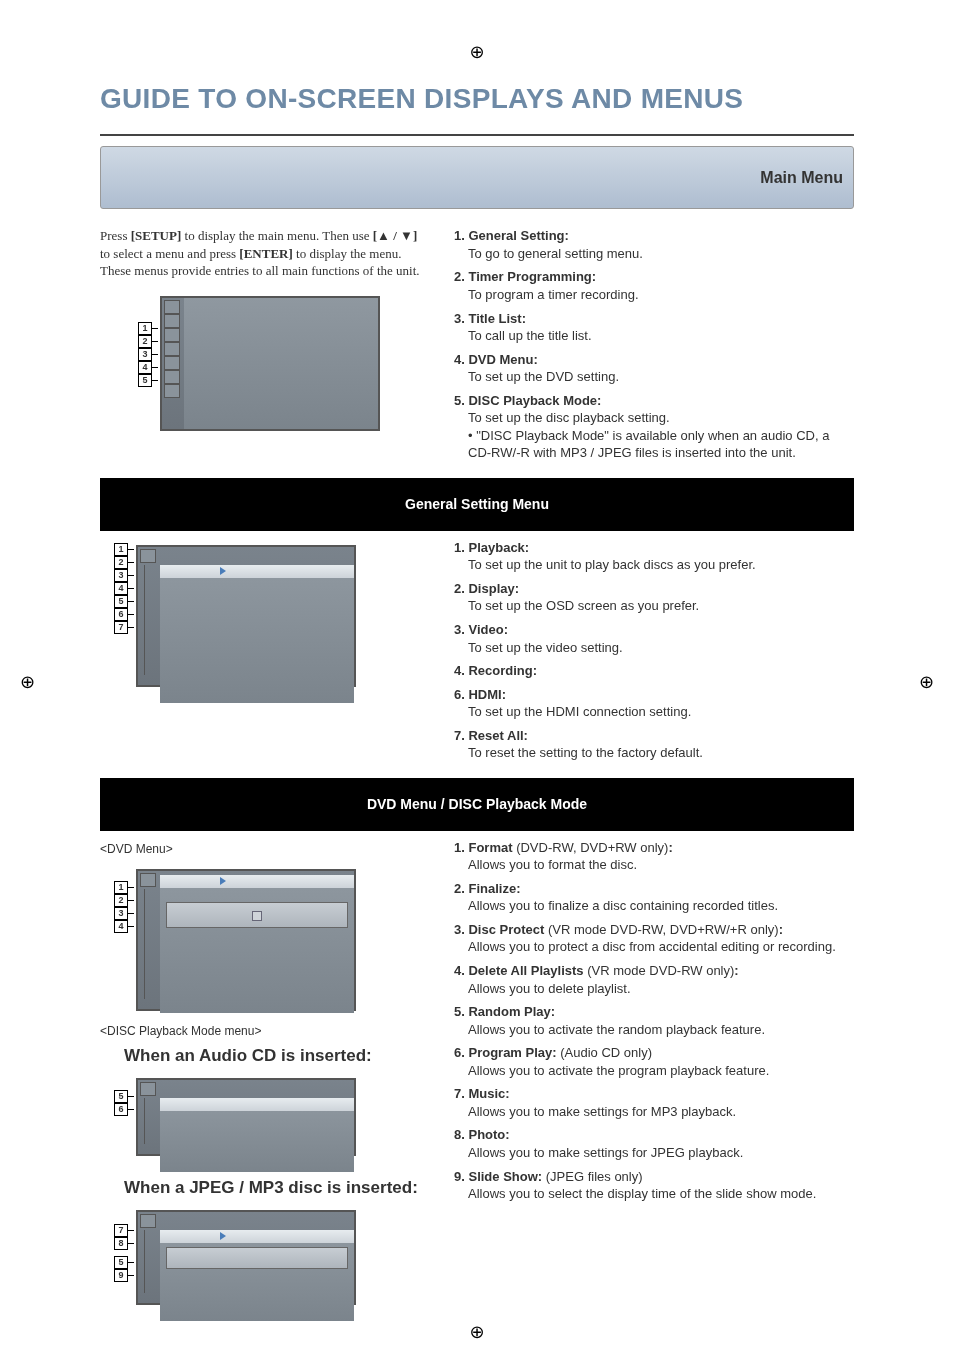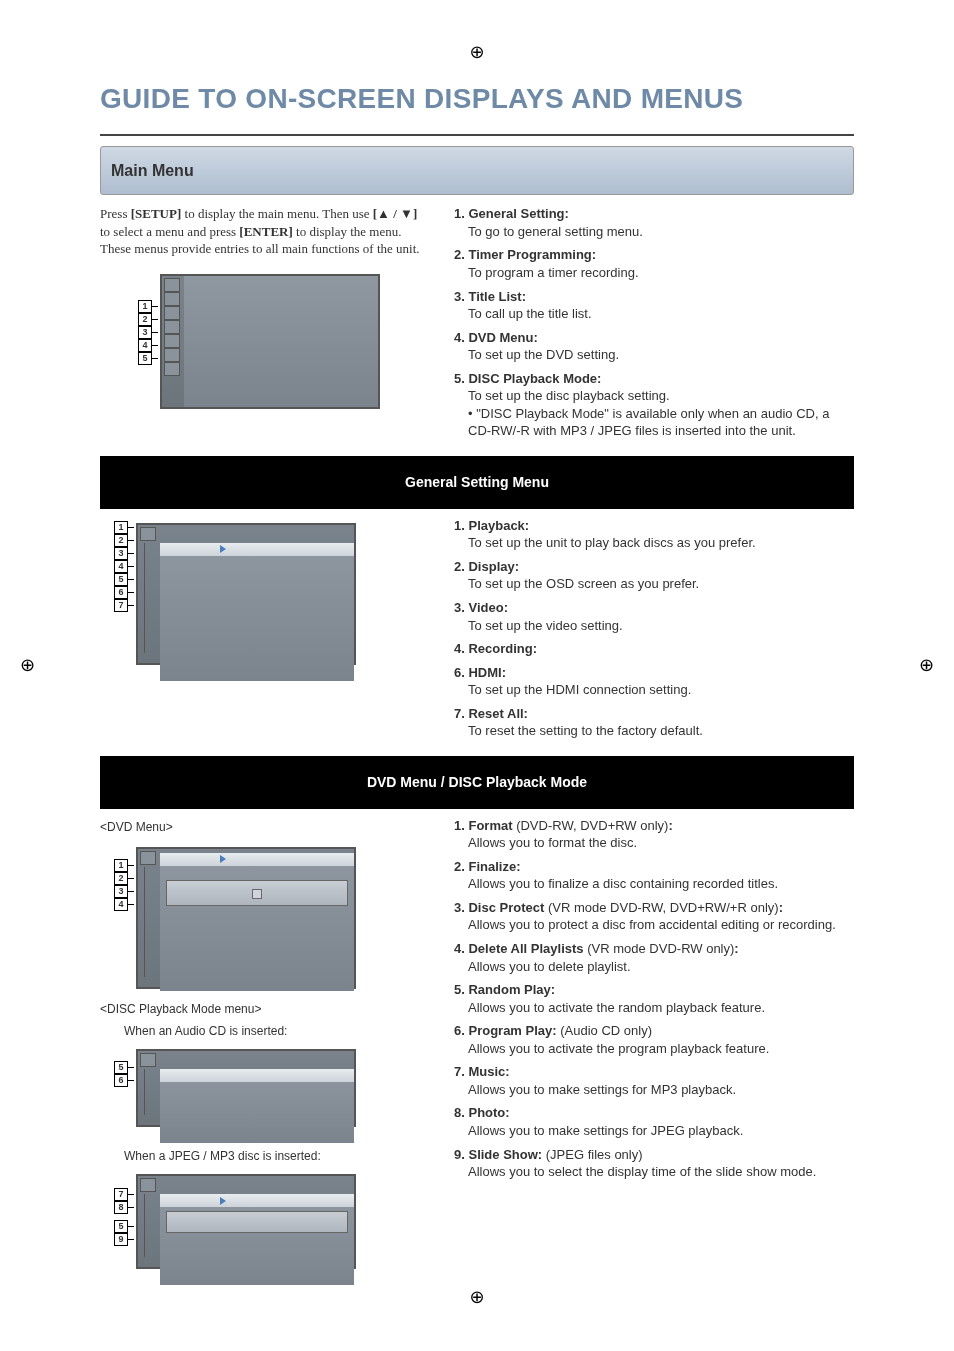--- a/index.html
+++ b/index.html
@@ -32,24 +32,25 @@
     font-weight: 700;
     margin: 0 0 10px 0;
     border-bottom: 2px solid #444;
     padding-bottom: 16px;
     letter-spacing: 0.3px;
   }
   .section-bar {
     background: linear-gradient(#cfd9e4, #aebdd0);
     border: 1px solid #999;
     border-radius: 3px;
-    padding: 13px 10px;
+    padding: 20px 10px;
     font-weight: 700;
     font-size: 16px;
-    margin: 8px 0 10px 0;
+    margin: 8px 0 18px 0;
+    text-align: right;
   }
   .columns {
     display: flex;
     gap: 24px;
   }
   .col-left { flex: 0 0 330px; }
   .col-right { flex: 1; }
   .intro { margin: 0 0 10px 0; font-family: Liberation Serif, serif; }
   .intro .bold { font-weight: 700; }
   .menu-shot {
@@ -143,22 +144,22 @@
     padding: 17px 0;
     font-size: 14px;
     margin: 10px 0 8px 0;
   }
   .caption {
     text-align: left;
     margin: 2px 0 6px 0;
     font-size: 12px;
   }
   .subhead {
-    font-weight: 400;
-    font-size: 12px;
+    font-weight: 700;
+    font-size: 17px;
     margin: 6px 0 4px 24px;
   }
   .footer {
     display: flex;
     align-items: baseline;
     gap: 14px;
     margin-top: 28px;
     border-top: 1px solid #444;
     padding-top: 6px;
   }

